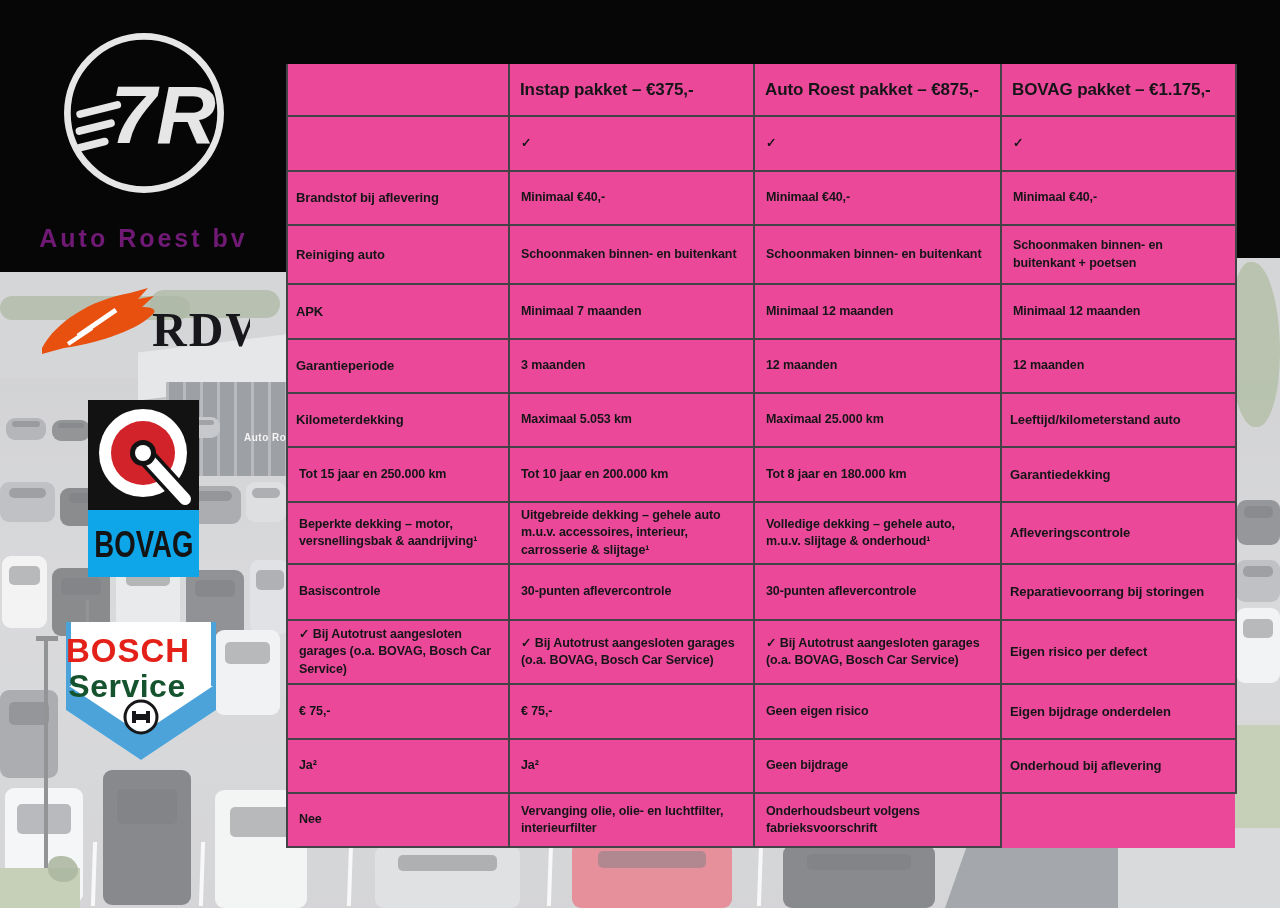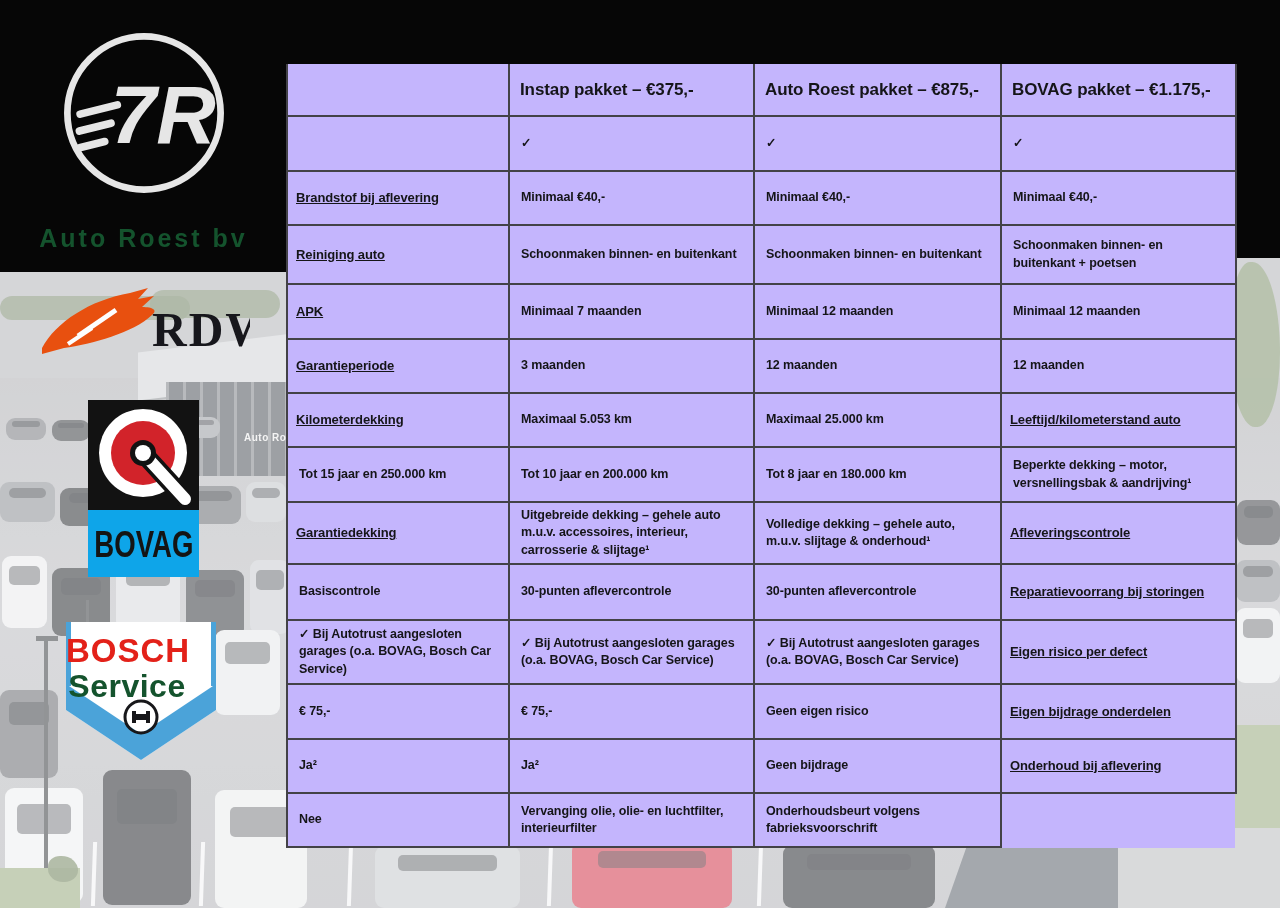--- a/index.html
+++ b/index.html
@@ -32,44 +32,44 @@
   .fade{position:absolute;inset:0;background:rgba(255,255,255,.44);}
 
   
   .black-top{position:absolute;left:0;top:0;width:1280px;height:64px;background:#060606;}
   .black-left{position:absolute;left:0;top:0;width:287px;height:272px;background:#060606;}
   .black-right{position:absolute;left:1235px;top:0;width:45px;height:258px;background:#060606;}
 
   .brand-block{position:absolute;left:0;top:0;width:287px;height:272px;}
   .brand-mono{position:absolute;left:53px;top:22px;}
   .brand-name{position:absolute;left:0;top:224px;width:287px;text-align:center;
-              color:#14532d;font-size:25px;font-weight:bold;letter-spacing:3px;}
+              color:#701a75;font-size:25px;font-weight:bold;letter-spacing:3px;}
 
   
   .rdw{position:absolute;left:34px;top:284px;width:216px;height:90px;}
   .bovag{position:absolute;left:88px;top:400px;width:111px;height:177px;}
   .bovag-yellow{position:absolute;left:0;top:110px;width:111px;height:67px;background:#0ea5e9;
                 display:flex;align-items:center;justify-content:center;}
   .bovag-word{color:#141414;font-weight:bold;font-size:30px;letter-spacing:0px;
               transform:scale(.92,1.25);font-family:"Liberation Sans",sans-serif;}
   .bosch{position:absolute;left:66px;top:622px;width:150px;height:140px;}
   .bosch-text{position:absolute;width:122px;text-align:center;font-weight:bold;}
   .bosch-l1{top:10px;font-size:33px;color:#e32119;letter-spacing:1px;}
   .bosch-l2{top:46px;font-size:32px;color:#14532d;letter-spacing:.5px;}
 
   
   .pkg-table{position:absolute;left:286px;top:64px;width:949px;height:784px;
-             background:#c4b5fd;display:grid;
+             background:#ec4899;display:grid;
              grid-template-columns:222px 245px 247px 235px;
              border-left:2px solid #434247;border-top:0;}
   .cell{border-right:2px solid #434247;border-bottom:2px solid #434247;
         display:flex;align-items:center;color:#151518;font-weight:bold;
         line-height:1.38;letter-spacing:-.1px;}
   .cell.head{font-size:17px;padding:4px 10px;}
-  .cell.label{font-size:13px;padding:4px 9px 4px 8px;text-decoration:underline;}
+  .cell.label{font-size:13px;padding:4px 9px 4px 8px;}
   .cell.val{font-size:12.5px;padding:4px 12px 4px 11px;}
 </style>
 </head>
 <body>
 
 <div class="stage">
 
   <div id="photo">
     <div class="layer lot"></div>
     <div class="layer field"></div>
@@ -212,22 +212,22 @@
       <div class="cell val">3 maanden</div>
       <div class="cell val">12 maanden</div>
       <div class="cell val">12 maanden</div>
       <div class="cell label">Kilometerdekking</div>
       <div class="cell val">Maximaal 5.053 km</div>
       <div class="cell val">Maximaal 25.000 km</div>
       <div class="cell label">Leeftijd/kilometerstand auto</div>
       <div class="cell val">Tot 15 jaar en 250.000 km</div>
       <div class="cell val">Tot 10 jaar en 200.000 km</div>
       <div class="cell val">Tot 8 jaar en 180.000 km</div>
+      <div class="cell label">Garantiedekking</div>
       <div class="cell val">Beperkte dekking – motor, versnellingsbak &amp; aandrijving¹</div>
-      <div class="cell label">Garantiedekking</div>
       <div class="cell val">Uitgebreide dekking – gehele auto m.u.v. accessoires, interieur, carrosserie &amp; slijtage¹</div>
       <div class="cell val">Volledige dekking – gehele auto, m.u.v. slijtage &amp; onderhoud¹</div>
       <div class="cell label">Afleveringscontrole</div>
       <div class="cell val">Basiscontrole</div>
       <div class="cell val">30-punten aflevercontrole</div>
       <div class="cell val">30-punten aflevercontrole</div>
       <div class="cell label">Reparatievoorrang bij storingen</div>
       <div class="cell val">✓ Bij Autotrust aangesloten garages (o.a. BOVAG, Bosch Car Service)</div>
       <div class="cell val">✓ Bij Autotrust aangesloten garages (o.a. BOVAG, Bosch Car Service)</div>
       <div class="cell val">✓ Bij Autotrust aangesloten garages (o.a. BOVAG, Bosch Car Service)</div>

